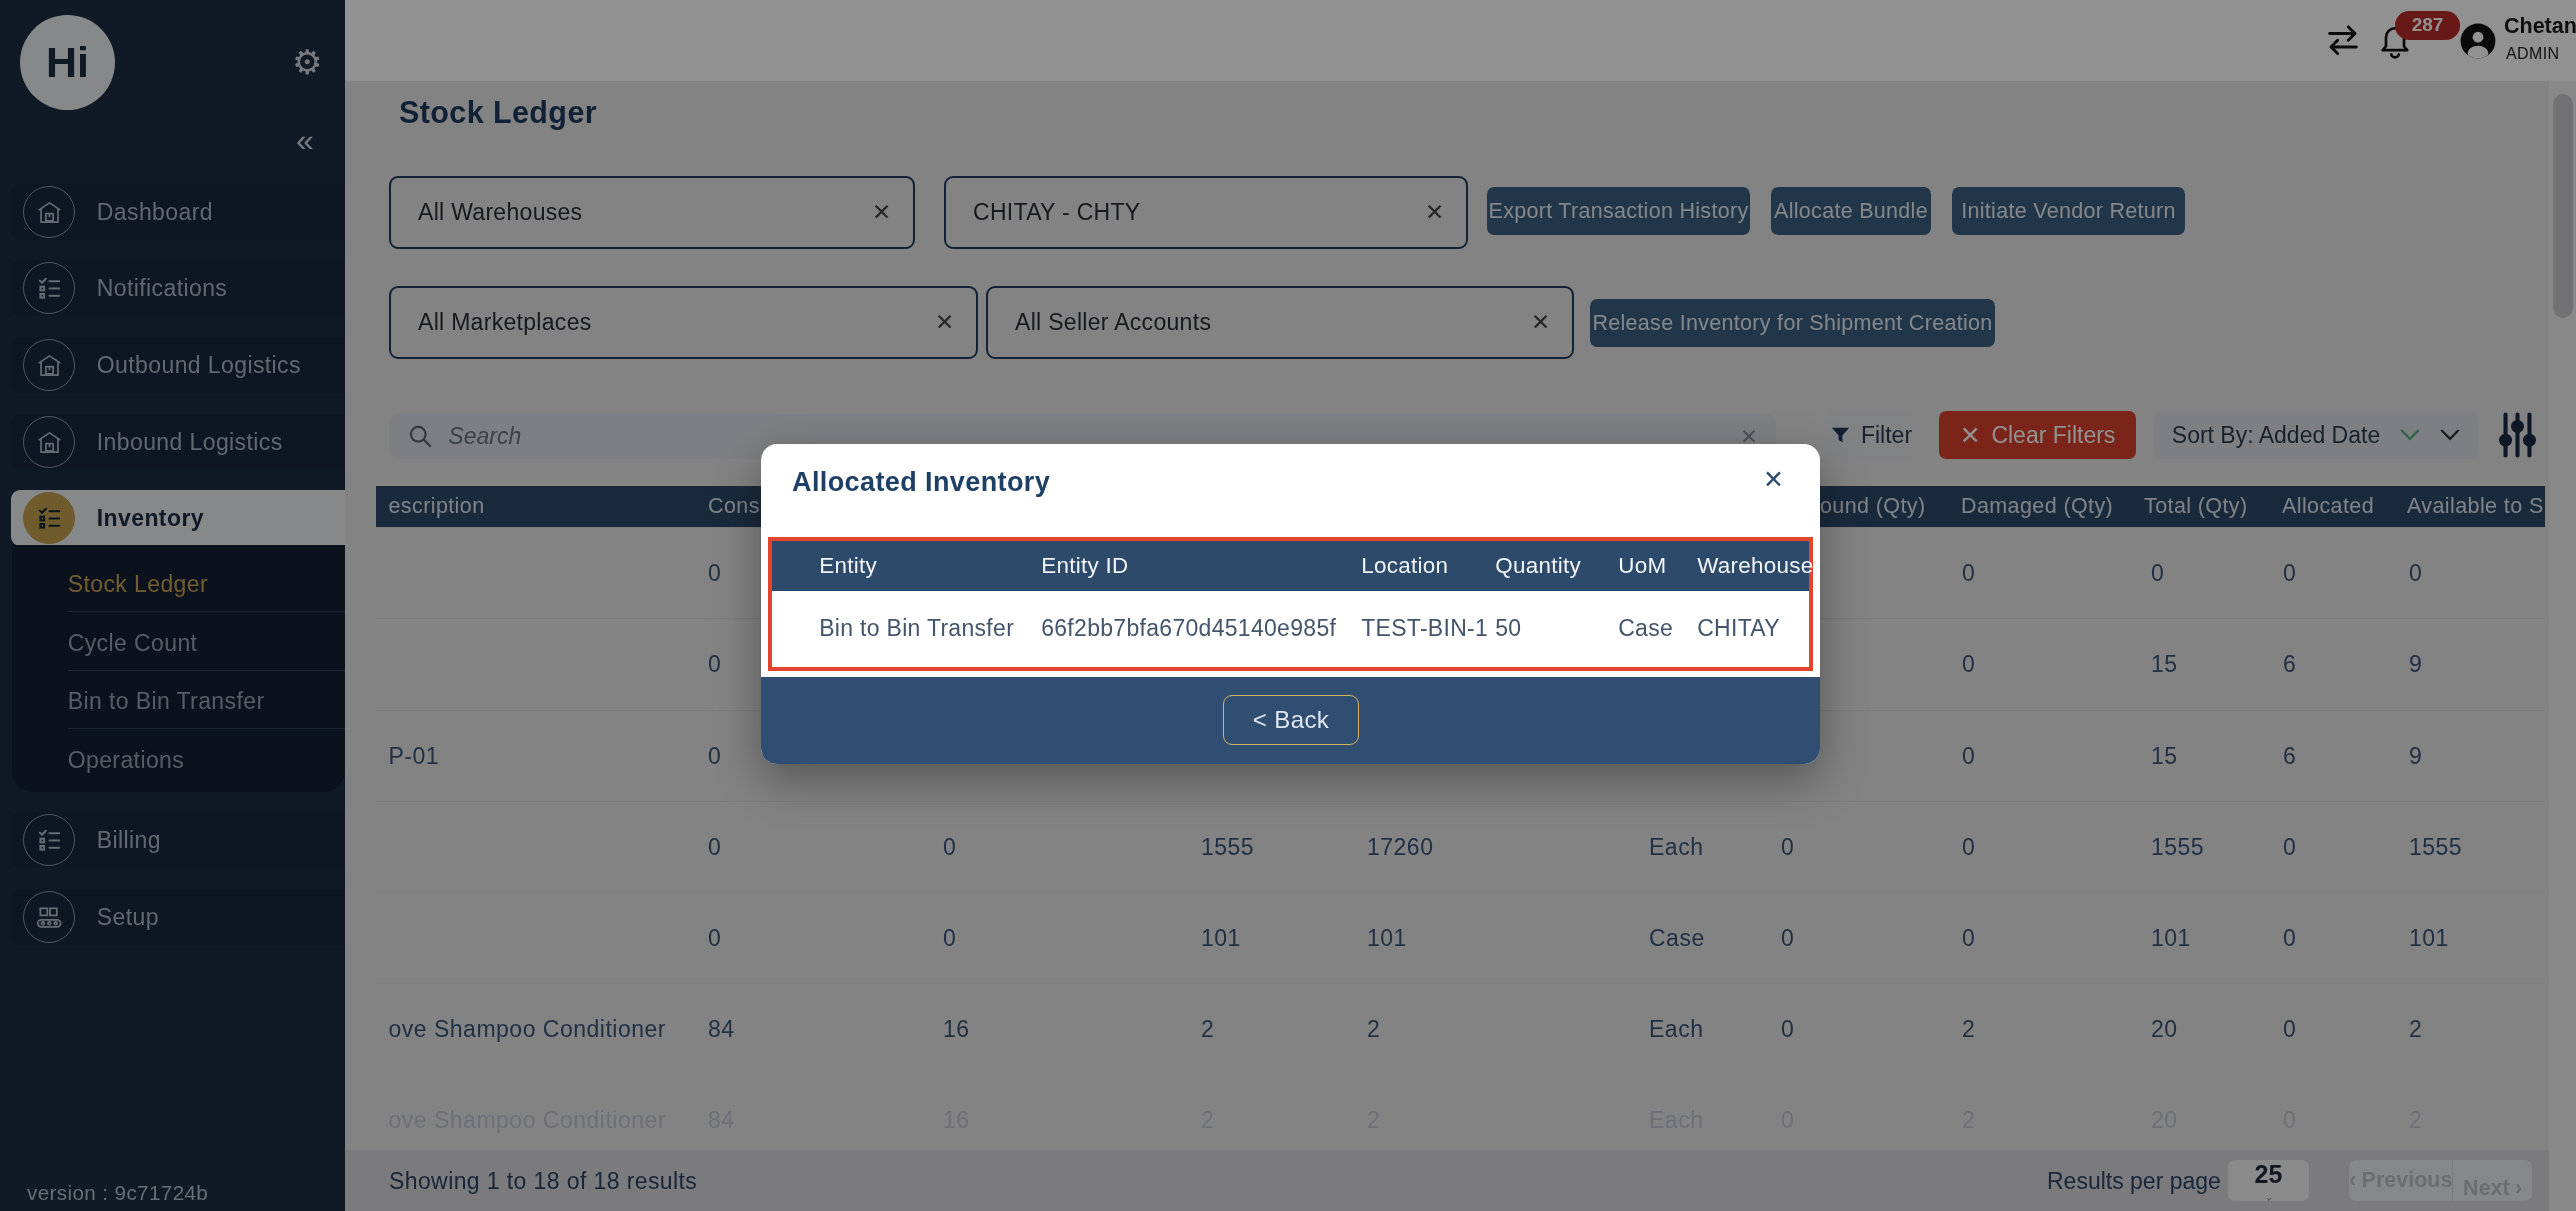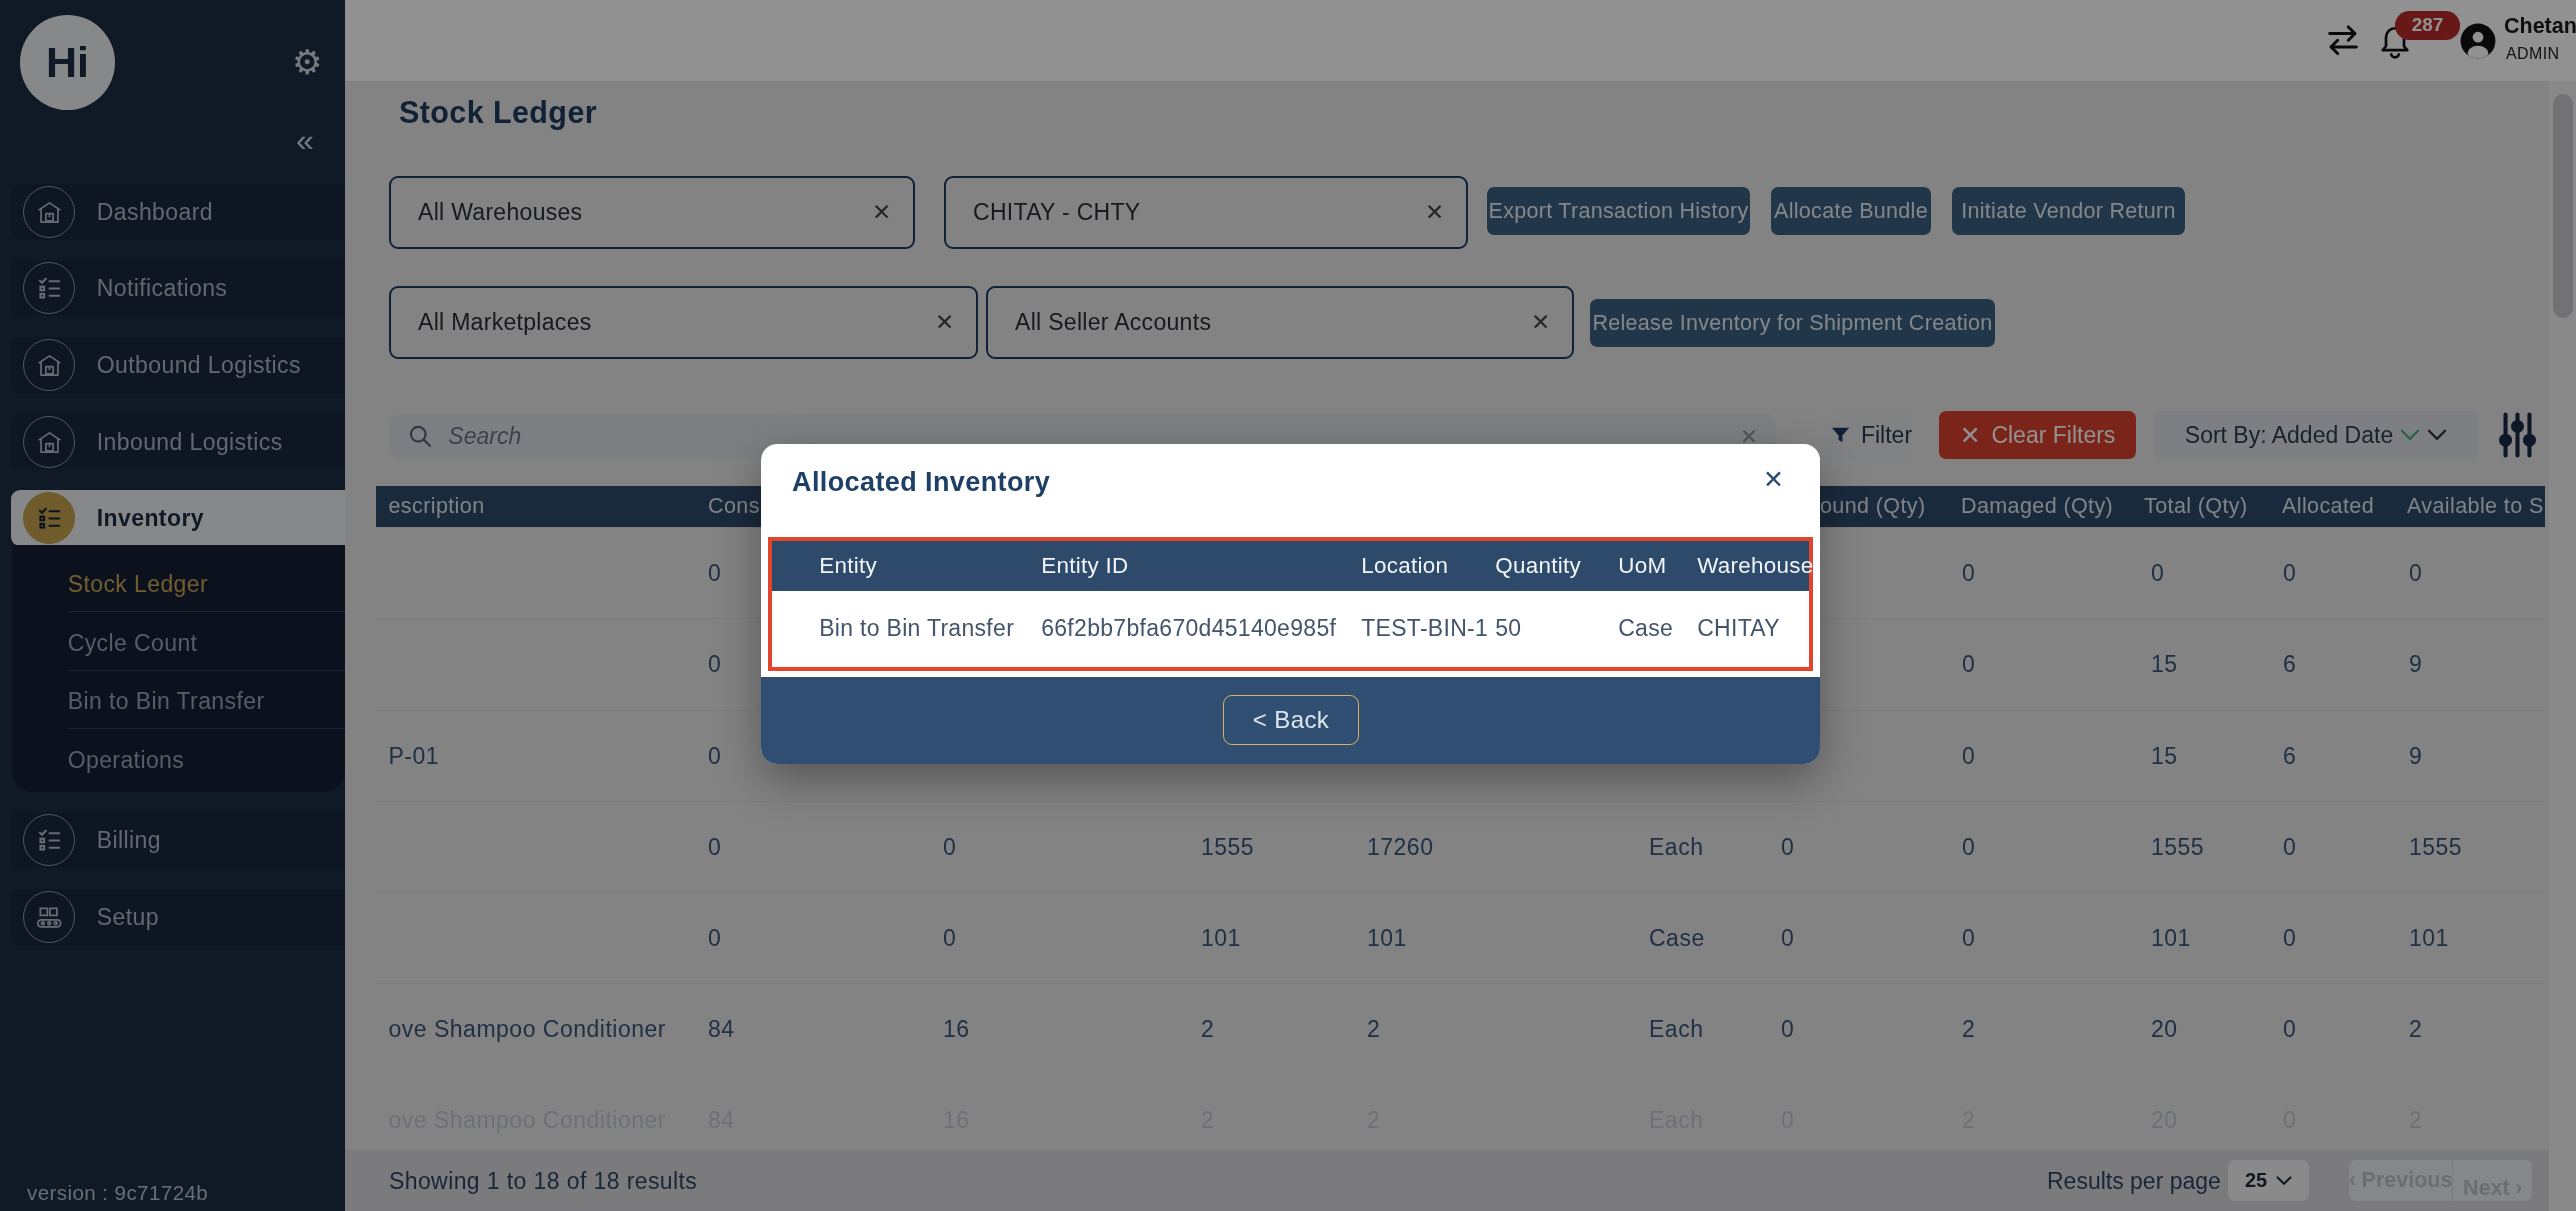--- a/index.html
+++ b/index.html
@@ -45,38 +45,38 @@
   .fbox .x{font-size:23px;color:#3a4least149;color:#444;}
   .btn-navy{position:absolute;height:48px;background:#3c6080;border-radius:7.2px;color:#e7edf4;
     font-size:21.5px;display:flex;align-items:center;justify-content:center;letter-spacing:0.3px;}
   .searchbox{position:absolute;left:389px;top:414px;width:1387px;height:45px;background:#dee0e4;
     border-radius:9px;display:flex;align-items:center;padding:0 18px;}
   .search-ph{font-style:italic;font-size:23px;color:#6b7280;margin-left:14.3px;flex:1;}
   .search-x{font-size:21.5px;color:#8b9099;}
   .chipbtn{position:absolute;top:411px;height:48px;border-radius:7.2px;display:flex;align-items:center;justify-content:center;font-size:23px;}
   .filter-btn{left:1828px;width:85px;background:#e3e4e8;color:#2a3a50;gap:9px;}
   .clear-btn{left:1939px;width:197px;background:#d8402c;color:#fff;gap:10.8px;}
-  .sort-btn{left:2154px;width:324px;background:#dee0e4;color:#2c3e50;gap:7px;}
+  .sort-btn{left:2154px;width:324px;background:#dee0e4;color:#2c3e50;gap:20px;}
 
   
   .tablewrap{position:absolute;left:376px;top:486px;width:2169px;height:664px;overflow:hidden;}
   .thead{position:absolute;left:0;top:0;width:100%;height:41px;background:#2e4a6b;}
   .th{position:absolute;top:0;height:41px;display:flex;align-items:center;font-size:21.5px;
     color:#dfe6f0;font-weight:500;letter-spacing:0.4px;white-space:nowrap;}
   .trow{position:absolute;left:0;width:100%;height:91px;border-top:0.9px solid rgba(0,0,0,.05);}
   .td{position:absolute;top:0;height:91px;display:flex;align-items:center;font-size:23px;
     color:#3a5578;font-weight:500;letter-spacing:0.5px;white-space:nowrap;}
   .trow.faded{opacity:.22;}
 
   
   .bottombar{position:absolute;left:345px;top:1150px;width:2231px;height:62px;background:#d9d9dd;z-index:3;}
   .showing{position:absolute;left:44px;top:18px;font-size:23px;color:#2e4565;letter-spacing:0.4px;}
   .rpp-label{position:absolute;left:1702px;top:18px;font-size:23px;color:#2e4565;}
   .rpp-box{position:absolute;left:1883px;top:10px;width:81px;height:41px;background:#f2f3f5;border-radius:7.2px;
-    display:flex;align-items:center;justify-content:center;gap:9px;font-size:20px;color:#1e2b3a;font-weight:600;}
+    display:flex;align-items:center;justify-content:center;gap:9px;font-size:25px;color:#1e2b3a;font-weight:600;flex-direction:column;}
   .pagerpill{position:absolute;left:2004px;top:10px;width:183px;height:41px;background:#eceef0;border-radius:7.2px;
     display:flex;align-items:center;font-size:21.5px;color:#bcc0c7;font-weight:600;}
   .prev{flex:1;text-align:center;border-right:0.9px solid #d7d9dd;height:100%;display:flex;align-items:center;justify-content:center;gap:5.4px;}
   .next{flex:.8;text-align:center;height:100%;display:flex;align-items:flex-end;justify-content:center;gap:5.4px;}
 
   
   .sb-track{position:absolute;left:2549px;top:81px;width:27px;height:1131px;background:#f1f1f3;z-index:3;}
   .sb-thumb{position:absolute;left:3.6px;top:12.5px;width:20px;height:224px;background:#c9c9ce;border-radius:10px;}
 
   

